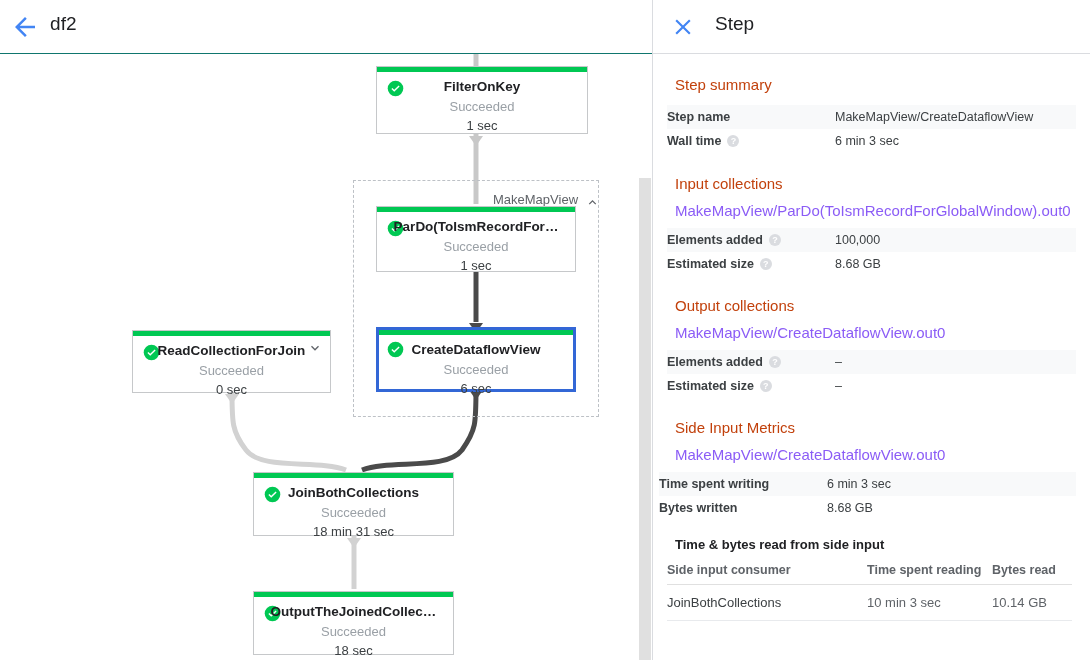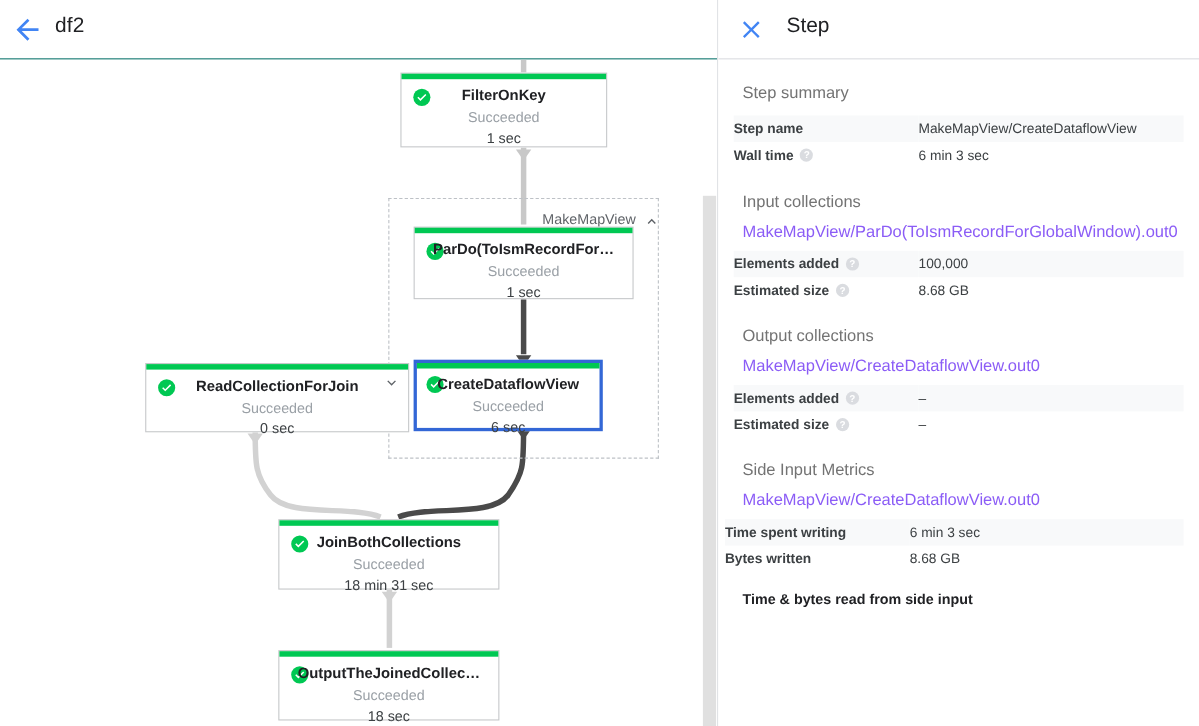--- a/index.html
+++ b/index.html
@@ -50,21 +50,21 @@
   .divider{position:absolute;left:652px;top:0;width:1px;height:660px;background:#dadce0;}
 
   
   .right-panel{position:absolute;left:653px;top:0;width:437px;height:660px;background:#fff;overflow:hidden;}
   .rp-header{position:absolute;left:0;top:0;width:437px;height:53px;border-bottom:1px solid #dadce0;text-align:center;}
   .close-x{position:absolute;left:17px;top:14px;width:26px;height:26px;cursor:pointer;}
   .rp-title{position:absolute;left:62px;top:13px;font-size:19px;color:#202124;}
 
   .rp-body{position:absolute;left:0;top:54px;width:437px;height:606px;overflow:hidden;}
 
-  .sec-title{font-size:15px;color:#737373;margin:0;padding:0;}
+  .sec-title{font-size:15px;color:#c2410c;margin:0;padding:0;}
   .sub-name{font-size:15px;color:#8b5cf6;white-space:nowrap;}
 
   .kvtable{width:100%;border-collapse:collapse;table-layout:fixed;}
   .kvtable td{height:24px;padding:0;vertical-align:middle;font-size:12.5px;}
   .kvtable tr.alt{background:#f8f9fa;}
   .kv-key{padding-left:14px;font-weight:bold;color:#3c4043;width:168px;}
   .kv-val{color:#3c4043;}
   .help{display:inline-block;width:12px;height:12px;border-radius:50%;background:#dadce0;color:#fff;font-size:9px;font-weight:bold;line-height:12px;text-align:center;margin-left:6px;vertical-align:1px;cursor:pointer;}
 
   .si-table{width:405px;border-collapse:collapse;table-layout:fixed;margin-left:14px;}
@@ -123,21 +123,21 @@
 
       <div class="group-box" style="left:353px;top:126px;width:246px;height:237px;">
       </div>
       <div class="group-label" style="left:493px;top:138px;">MakeMapView</div>
       <div class="group-chev" style="left:586px;top:141px;">
         <svg width="13" height="13" viewBox="0 0 24 24">
             <path fill="none" stroke="#5f6368" stroke-width="2.4" d="M6 15l6-6 6 6"></path>
           </svg>
       </div>
 
-      <div class="node" style="left:364px;top:12px;width:188px;height:68px;">
+      <div class="node" style="left:376px;top:12px;width:212px;height:68px;">
         <div class="topbar"></div>
         <span class="check">
           <svg width="17" height="17" viewBox="0 0 24 24">
               <circle cx="12" cy="12" r="11" fill="#00c853"></circle>
               <path fill="#fff" d="M10.2 16.6l-4-4 1.4-1.4 2.6 2.6 6.2-6.2 1.4 1.4z"></path>
             </svg>
         </span>
         <div class="nm">FilterOnKey</div>
         <div class="st">Succeeded</div>
         <div class="du">1 sec</div>
@@ -149,34 +149,34 @@
           <svg width="17" height="17" viewBox="0 0 24 24">
               <circle cx="12" cy="12" r="11" fill="#00c853"></circle>
               <path fill="#fff" d="M10.2 16.6l-4-4 1.4-1.4 2.6 2.6 6.2-6.2 1.4 1.4z"></path>
             </svg>
         </span>
         <div class="nm">ParDo(ToIsmRecordFor…</div>
         <div class="st">Succeeded</div>
         <div class="du">1 sec</div>
       </div>
 
-      <div class="node selected" style="left:376px;top:273px;width:172px;height:65px;padding-left:28px;">
+      <div class="node selected" style="left:376px;top:273px;width:200px;height:65px;padding-left:28px;">
         <div class="topbar"></div>
         <span class="check">
           <svg width="17" height="17" viewBox="0 0 24 24">
               <circle cx="12" cy="12" r="11" fill="#00c853"></circle>
               <path fill="#fff" d="M10.2 16.6l-4-4 1.4-1.4 2.6 2.6 6.2-6.2 1.4 1.4z"></path>
             </svg>
         </span>
         <div class="nm">CreateDataflowView</div>
         <div class="st">Succeeded</div>
         <div class="du">6 sec</div>
       </div>
 
-      <div class="node" style="left:132px;top:276px;width:240px;height:63px;padding-left:16px;">
+      <div class="node" style="left:132px;top:276px;width:199px;height:63px;padding-left:16px;">
         <div class="topbar"></div>
         <span class="check">
           <svg width="17" height="17" viewBox="0 0 24 24">
               <circle cx="12" cy="12" r="11" fill="#00c853"></circle>
               <path fill="#fff" d="M10.2 16.6l-4-4 1.4-1.4 2.6 2.6 6.2-6.2 1.4 1.4z"></path>
             </svg>
         </span>
         <div class="nm">ReadCollectionForJoin</div>
         <div class="st">Succeeded</div>
         <div class="du">0 sec</div>
@@ -304,17 +304,33 @@
             <td class="kv-key">Bytes written</td>
             <td class="kv-val">8.68 GB</td>
           </tr>
         </tbody>
           </table>
       </div>
 
       <div style="padding:17px 0 0 22px;">
         <div class="si-head-title">Time &amp; bytes read from side input</div>
       </div>
+      <table class="si-table" style="margin-top:11px;">
+        <thead>
+          <tr>
+            <th style="width:200px;">Side input consumer</th>
+            <th style="width:125px;" class="c2">Time spent reading</th>
+            <th style="width:80px;" class="c3">Bytes read</th>
+          </tr>
+        </thead>
+        <tbody>
+          <tr>
+            <td>JoinBothCollections</td>
+            <td class="c2" style="color:#5f6368;">10 min 3 sec</td>
+            <td class="c3" style="color:#5f6368;">10.14 GB</td>
+          </tr>
+        </tbody>
+      </table>
 
     </div>
   </div>
 
 </div>
 
 </body></html>

